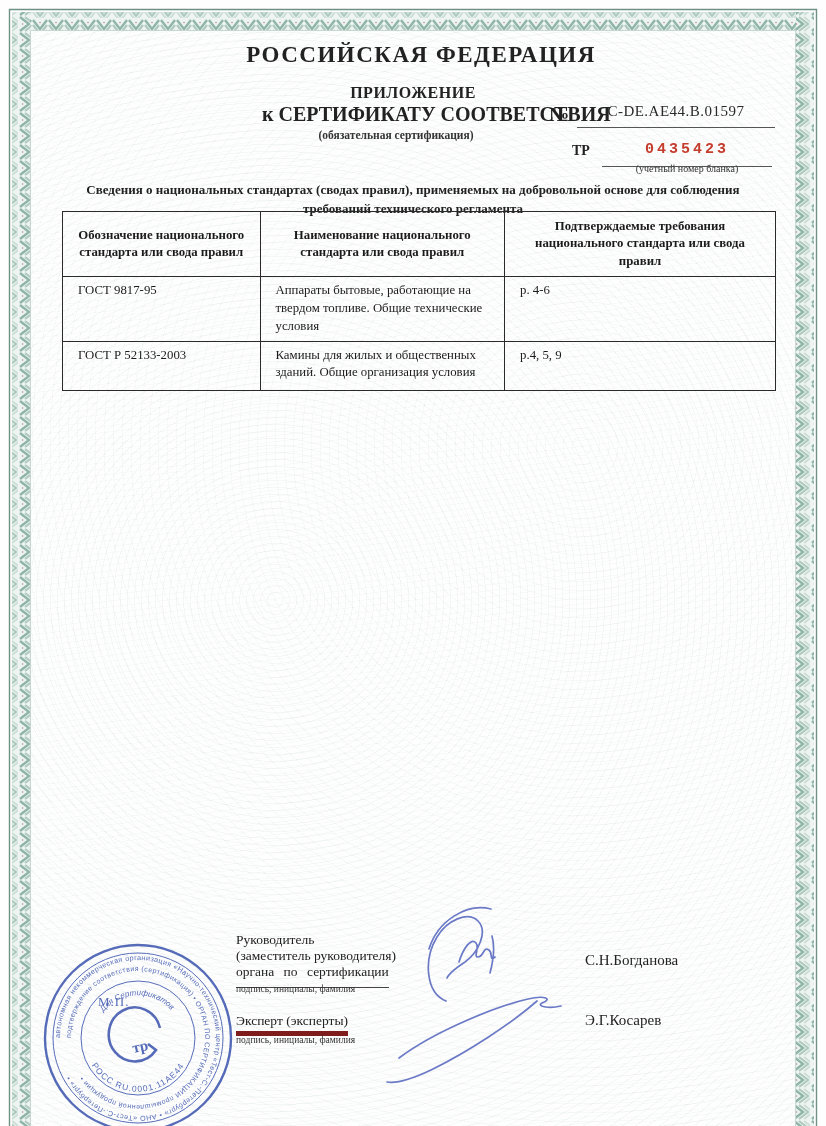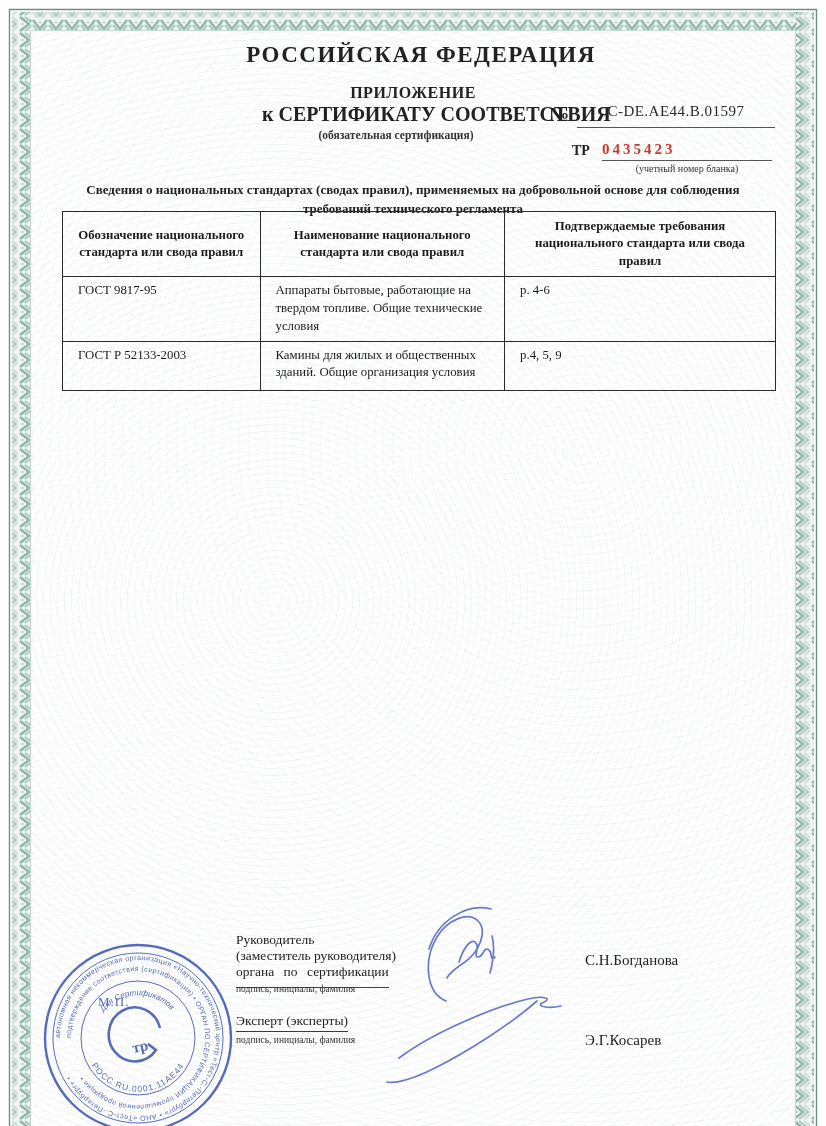--- a/index.html
+++ b/index.html
@@ -26,42 +26,42 @@
   .title-main{top:42px;left:8px;width:826px;font-size:23px;font-weight:bold;letter-spacing:1.5px;color:#222;}
   .title-sub{top:84px;left:0;width:826px;font-size:16px;font-weight:bold;letter-spacing:0.5px;color:#222;}
   .cert-line{top:103px;left:0;width:826px;height:26px;}
   .cert-line .lbl{position:absolute;left:262px;top:0;font-size:20px;font-weight:bold;color:#222;}
   .cert-line .num-sign{position:absolute;left:549px;top:0;font-size:20px;font-weight:bold;color:#222;}
   .cert-number{position:absolute;left:577px;top:0;width:198px;text-align:center;font-size:15px;
     border-bottom:1.2px solid #555;padding-bottom:7px;color:#2a2a2a;letter-spacing:0.5px;}
   .cert-kind{top:129px;left:0;width:792px;font-size:11.5px;font-weight:bold;color:#333;}
   .tr-row{top:141px;left:0;width:826px;height:22px;}
   .tr-label{position:absolute;left:572px;top:2px;font-size:14px;font-weight:bold;color:#222;}
-  .blank-number{position:absolute;left:602px;top:0;width:170px;text-align:left;
-    font-family:Liberation Serif, serif;font-size:15px;font-weight:bold;letter-spacing:3px;
-    color:#c43c2c;border-bottom:1.2px solid #555;padding-bottom:2px;}
+  .blank-number{position:absolute;left:602px;top:0;width:170px;text-align:center;
+    font-family:Liberation Mono, monospace;font-size:15px;font-weight:bold;letter-spacing:3px;
+    color:#c43c2c;border-bottom:1.2px solid #555;padding-bottom:8px;}
   .blank-caption{top:163px;left:602px;width:170px;font-size:10px;color:#333;text-align:center;}
   .intro{top:181px;left:80px;width:666px;font-size:13px;font-weight:bold;line-height:1.45;color:#222;text-align:center;}
   table.std{position:absolute;top:211px;left:62px;width:714px;border-collapse:collapse;z-index:1;}
   table.std th, table.std td{border:1.3px solid #2a2a2a;font-size:12.8px;vertical-align:top;padding:5px 15px;}
   table.std th{font-weight:bold;text-align:center;vertical-align:middle;line-height:1.35;padding:6px 10px;height:48px;color:#1b1b1b;}
   table.std td{line-height:1.4;color:#1b1b1b;}
   table.std td.c1{width:27.7%;}
   table.std td.c2{width:34.3%;}
   table.std td.c3{width:38%;}
   table.std tr.r1 td{height:50px;}
   table.std tr.r2 td{height:38px;}
   .sig-head{top:932px;left:236px;width:240px;font-size:13.5px;line-height:1.2;color:#222;z-index:2;}
   .sig-head .u{display:inline-block;border-bottom:1px solid #444;padding-bottom:6px;word-spacing:6px;}
   .sig-caption1{top:984px;left:236px;font-size:9.5px;color:#333;z-index:2;}
   .sig-expert{top:1013px;left:236px;font-size:13.5px;color:#222;z-index:2;}
-  .sig-expert .u{display:inline-block;border-bottom:1px solid #7f1d1d;padding-bottom:2px;}
+  .sig-expert .u{display:inline-block;border-bottom:5px solid #7f1d1d;padding-bottom:2px;}
   .sig-caption2{top:1035px;left:236px;font-size:9.5px;color:#333;z-index:2;}
   .name1{top:952px;left:585px;font-size:15px;color:#222;z-index:2;}
-  .name2{top:1012px;left:585px;font-size:15px;color:#222;z-index:2;margin-top:20px;}
+  .name2{top:1012px;left:585px;font-size:15px;color:#222;z-index:2;}
   .overlay{position:absolute;left:0;top:0;z-index:3;pointer-events:none;}
   .z1{z-index:1;}
 </style>
 </head>
 <body>
 
 <div class="page">
 
   <svg class="abs" width="826" height="1126" style="left:0;top:0;z-index:0;">
     <defs>

